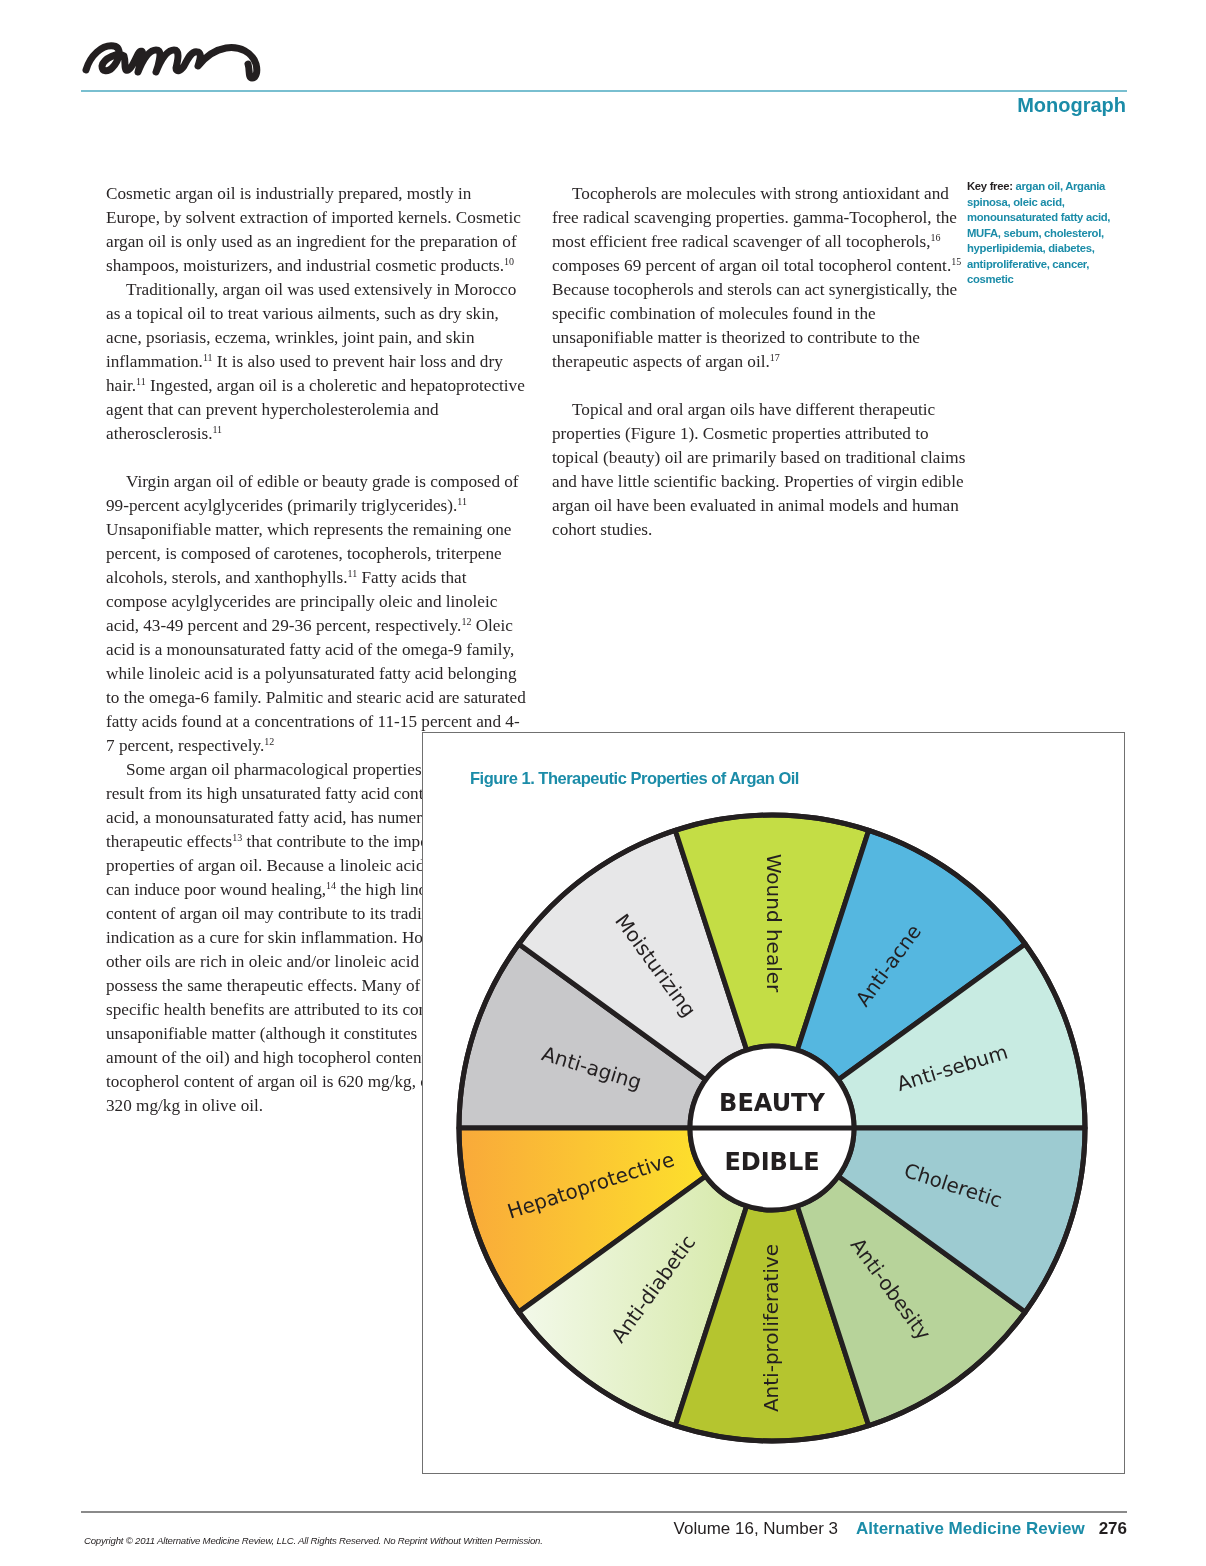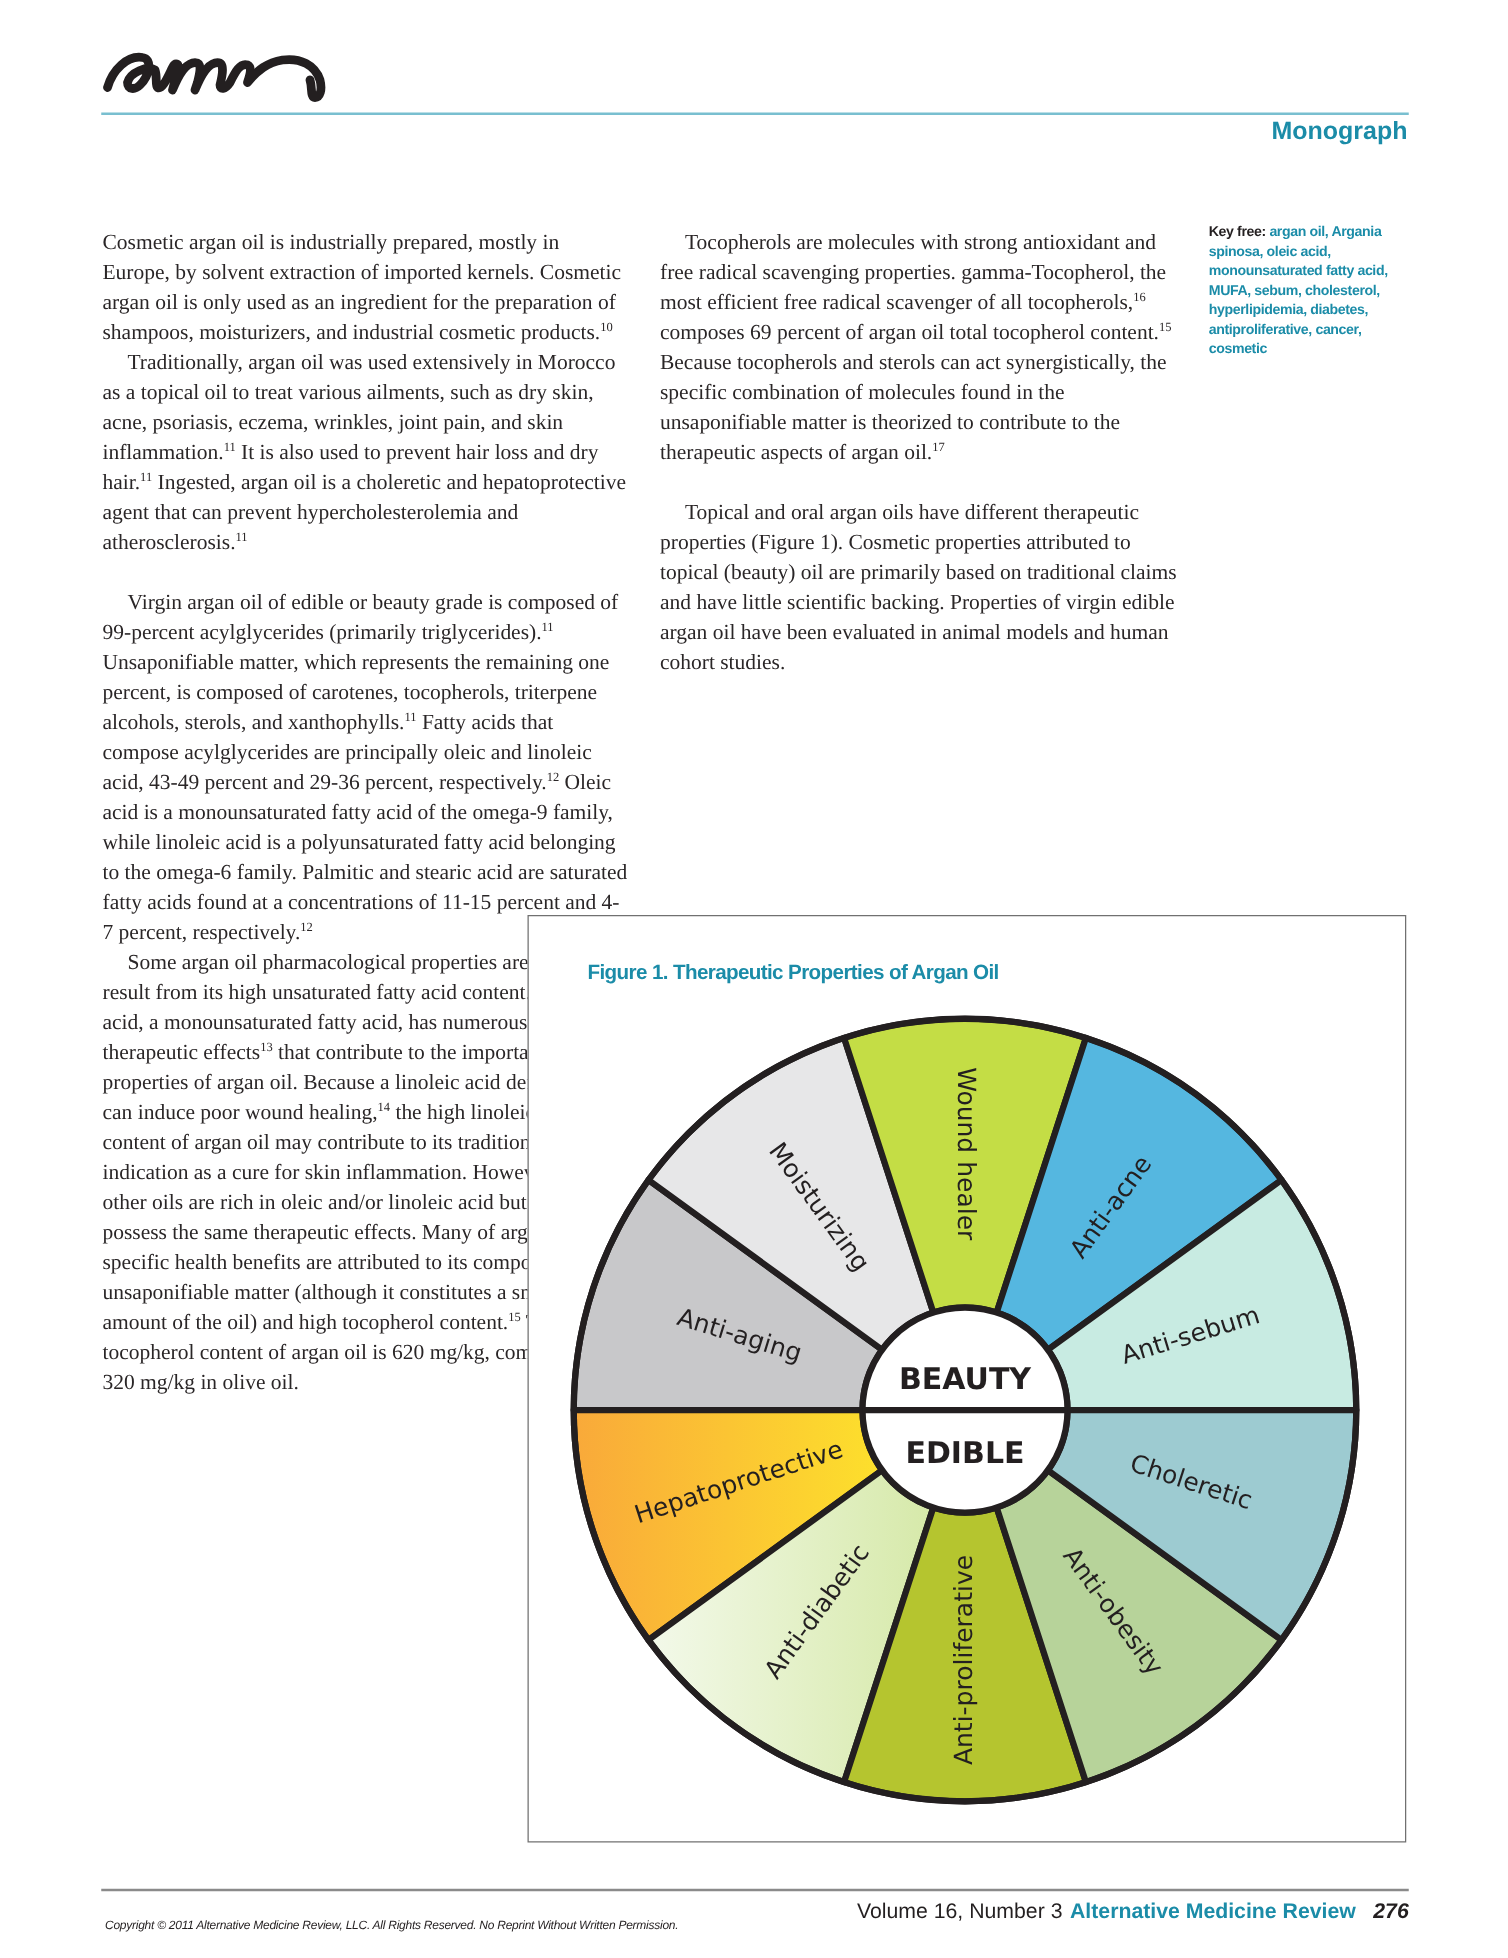--- a/index.html
+++ b/index.html
@@ -2,42 +2,42 @@
 <html><head>
 <meta charset="utf-8">
 <style>
   html, body { margin: 0; padding: 0; background: #ffffff; }
   body { width: 1206px; height: 1566px; position: relative; overflow: hidden; color: #231f20; }
 
   .logo { position: absolute; left: 80px; top: 26px; width: 190px; height: 60px; }
   .section-label { position: absolute; right: 80px; top: 46px; font-family: "Liberation Sans", sans-serif; font-weight: bold; font-size: 20px; color: #1b8ca8; margin-top: 48px; }
   .header-rule { position: absolute; left: 81px; top: 90px; width: 1046px; height: 2px; background: #79bfd0; }
 
-  .col { position: absolute; font-family: "Liberation Serif", serif; font-size: 17.2px; line-height: 24px; color: #2a2627; }
+  .col { position: absolute; font-family: "Liberation Serif", serif; font-size: 17.2px; line-height: 24px; color: #2a2627; margin-left: 24px; }
   .col p { margin: 0; }
   .col .ind { text-indent: 20px; }
   .col sup { font-size: 10px; line-height: 0; vertical-align: 6px; }
   .col1 { left: 82px; top: 182px; width: 420px; }
   .col2 { left: 528px; top: 182px; width: 425px; }
   .h2 { font-family: "Liberation Sans", sans-serif; font-weight: bold; font-size: 20px; line-height: 24px; color: #231f20; margin: 0; }
   .h3 { font-family: "Liberation Sans", sans-serif; font-weight: bold; font-size: 16.5px; line-height: 24px; color: #231f20; margin: 0; letter-spacing: -0.2px; }
   .gap { height: 24px; }
 
   .keywords { position: absolute; left: 967px; top: 179px; width: 170px; font-family: "Liberation Sans", sans-serif; font-weight: bold; font-size: 11.3px; line-height: 15.5px; color: #1b8ca8; letter-spacing: -0.3px; }
   .keywords .kw-label { color: #231f20; }
 
   .figure-box { position: absolute; left: 422px; top: 732px; width: 703px; height: 742px; border: 1.5px solid #707070; box-sizing: border-box; background: #fff; }
   .figure-title { position: absolute; left: 470px; top: 769px; font-family: "Liberation Sans", sans-serif; font-weight: bold; font-size: 16.5px; color: #1b8ca8; letter-spacing: -0.5px; }
   .wheel { position: absolute; left: 450px; top: 806px; width: 644px; height: 644px; }
 
   .footer-rule { position: absolute; left: 81px; top: 1511px; width: 1046px; height: 2px; background: #8a8a8a; }
   .copyright { position: absolute; left: 84px; top: 1535px; font-family: "Liberation Sans", sans-serif; font-size: 9.6px; color: #231f20; letter-spacing: -0.2px; font-style: italic; }
   .footer-right { position: absolute; right: 79px; top: 1519px; font-family: "Liberation Sans", sans-serif; font-size: 17px; color: #231f20; white-space: nowrap; }
-  .footer-right .journal { color: #1b8ca8; font-weight: bold; margin-left: 6px; }
-  .footer-right .page { font-weight: bold; margin-left: 14px; font-style: italic; }
+  .footer-right .journal { color: #1b8ca8; font-weight: bold; margin-left: 18px; }
+  .footer-right .page { font-weight: bold; margin-left: 14px; }
 </style>
 </head>
 <body>
 
 <svg class="logo" viewBox="0 0 190 60" aria-label="amr">
   <title>amr</title>
   <path d="M6 44 C 10 30, 22 18, 34 20 C 42 21, 40 34, 32 42 C 28 46, 22 46, 22 40 C 24 32, 38 26, 44 30 C 46 36, 44 42, 46 44 C 50 46, 54 36, 58 28 C 60 24, 64 24, 62 30 L 58 46 C 62 36, 68 24, 76 24 C 82 24, 80 32, 78 40 L 76 46 C 80 36, 86 24, 94 24 C 100 24, 98 34, 96 42 C 96 46, 100 46, 104 40 C 108 32, 112 24, 118 26 C 122 28, 120 34, 118 40 C 126 30, 134 24, 146 22 C 160 20, 172 26, 176 38 C 178 46, 176 52, 172 52 C 168 52, 170 44, 168 38" fill="none" stroke="#231f20" stroke-width="7" stroke-linecap="round" stroke-linejoin="round"></path>
 </svg>
 <div class="section-label">Monograph</div>
 <div class="header-rule"></div>

